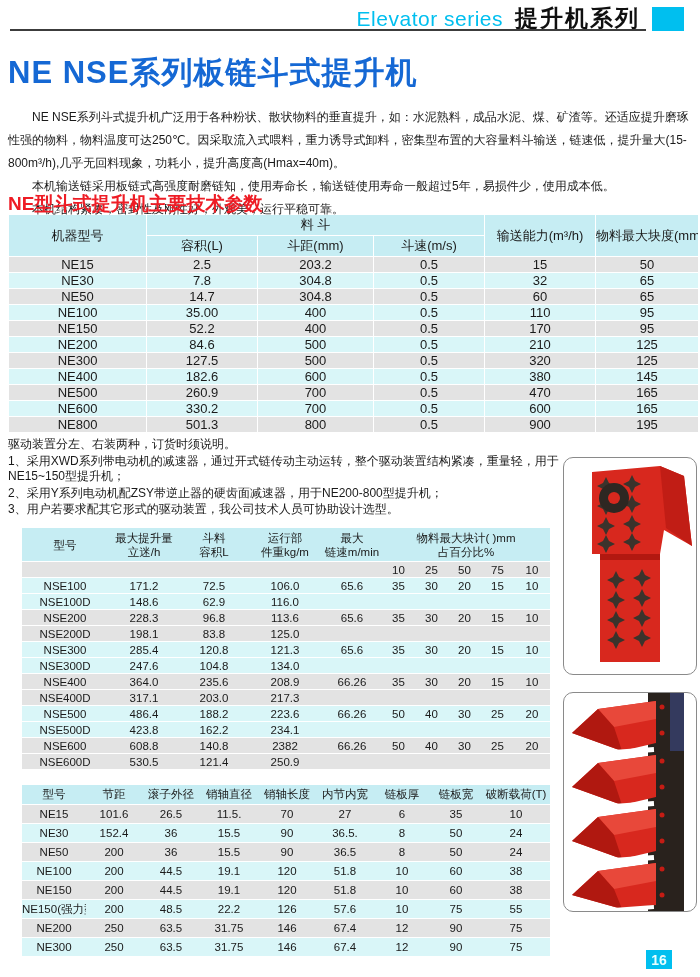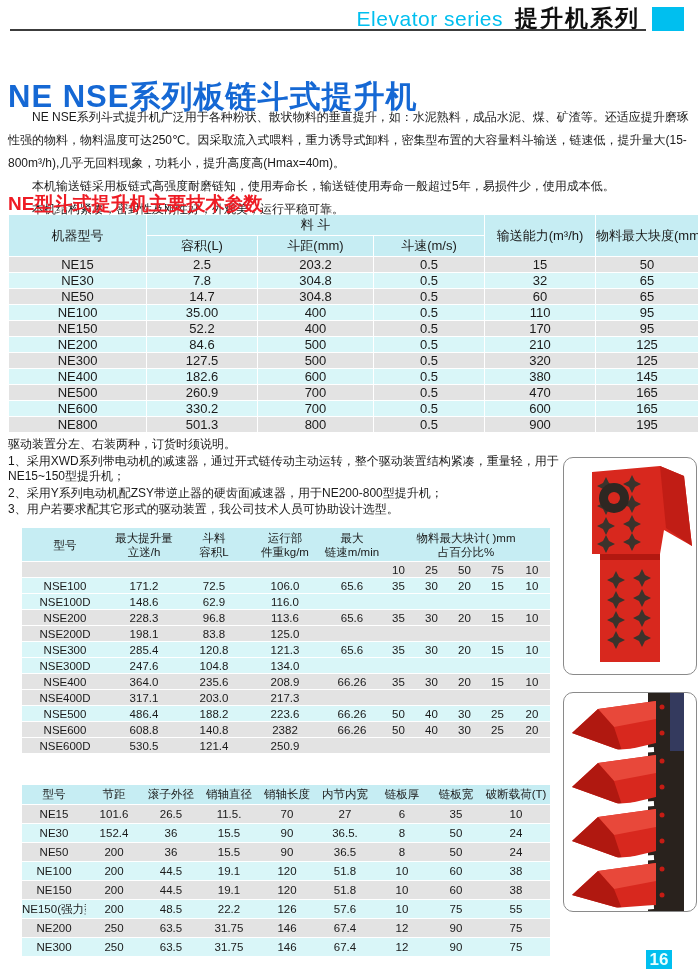--- a/index.html
+++ b/index.html
@@ -7,21 +7,21 @@
         font-family:"Liberation Sans","DejaVu Sans",sans-serif;color:#1a1a1a;}
 
   
   .masthead{position:absolute;top:3px;right:16px;display:flex;align-items:center;gap:12px;justify-content:space-between;}
   .series-en{font-size:21px;color:var(--accent);letter-spacing:.5px;}
   .series-zh{font-size:23px;font-weight:bold;color:#101010;letter-spacing:2px;}
   .corner-square{width:32px;height:24px;background:var(--accent);display:inline-block;}
   .rule{position:absolute;top:29px;left:10px;width:636px;height:2px;background:#3c3c3c;}
 
   
-  .doc-title{position:absolute;top:76px;left:8px;margin:0;font-size:31px;font-weight:bold;
+  .doc-title{position:absolute;top:52px;left:8px;margin:0;font-size:31px;font-weight:bold;
              color:var(--title_blue);letter-spacing:1px;}
   .intro{position:absolute;top:106px;left:8px;width:684px;font-size:12px;line-height:23px;}
   .intro p{margin:0;text-indent:2em;}
 
   .red-heading{position:absolute;left:8px;margin:0;font-size:19px;font-weight:bold;color:var(--heading_red);}
   .rh1{top:191px;} .rh2{top:505px;}
 
   
   table{border-collapse:separate;table-layout:fixed;color:#1a1a1a;}
   th,td{text-align:center;padding:0;font-weight:normal;overflow:hidden;white-space:nowrap;}
@@ -45,21 +45,21 @@
   .notes{position:absolute;top:437px;left:8px;width:560px;font-size:12px;line-height:15.5px;}
   .notes div{margin:0 0 1px 0;}
 
   
   .photo-card{position:absolute;left:563px;width:132px;background:#fff;border:1px solid #8a8a8a;
               border-radius:10px;overflow:hidden;}
   .pc1{top:457px;height:216px;} .pc2{top:692px;height:218px;}
   .photo-card svg{display:block;width:100%;height:100%;}
 
   .page-num{position:absolute;left:646px;top:950px;width:26px;height:19px;background:var(--accent);
-            color:#e8ffff;font-size:17px;font-weight:bold;display:flex;align-items:center;justify-content:center;}
+            color:#e8ffff;font-size:14px;font-weight:bold;display:flex;align-items:center;justify-content:center;}
 </style>
 </head>
 <body>
 
 <div class="page">
 
   <div class="masthead">
     <span class="series-en">Elevator series</span>
     <span class="series-zh">提升机系列</span>
     <span class="corner-square"></span>
@@ -333,20 +333,32 @@
           <td>486.4</td>
           <td>188.2</td>
           <td>223.6</td>
           <td>66.26</td>
           <td>50</td>
           <td>40</td>
           <td>30</td>
           <td>25</td>
           <td>20</td>
         </tr>
+        <tr class="rc">
+          <td>NSE500D</td>
+          <td>423.8</td>
+          <td>162.2</td>
+          <td>234.1</td>
+          <td></td>
+          <td></td>
+          <td></td>
+          <td></td>
+          <td></td>
+          <td></td>
+        </tr>
         <tr class="rg">
           <td>NSE600</td>
           <td>608.8</td>
           <td>140.8</td>
           <td>2382</td>
           <td>66.26</td>
           <td>50</td>
           <td>40</td>
           <td>30</td>
           <td>25</td>

